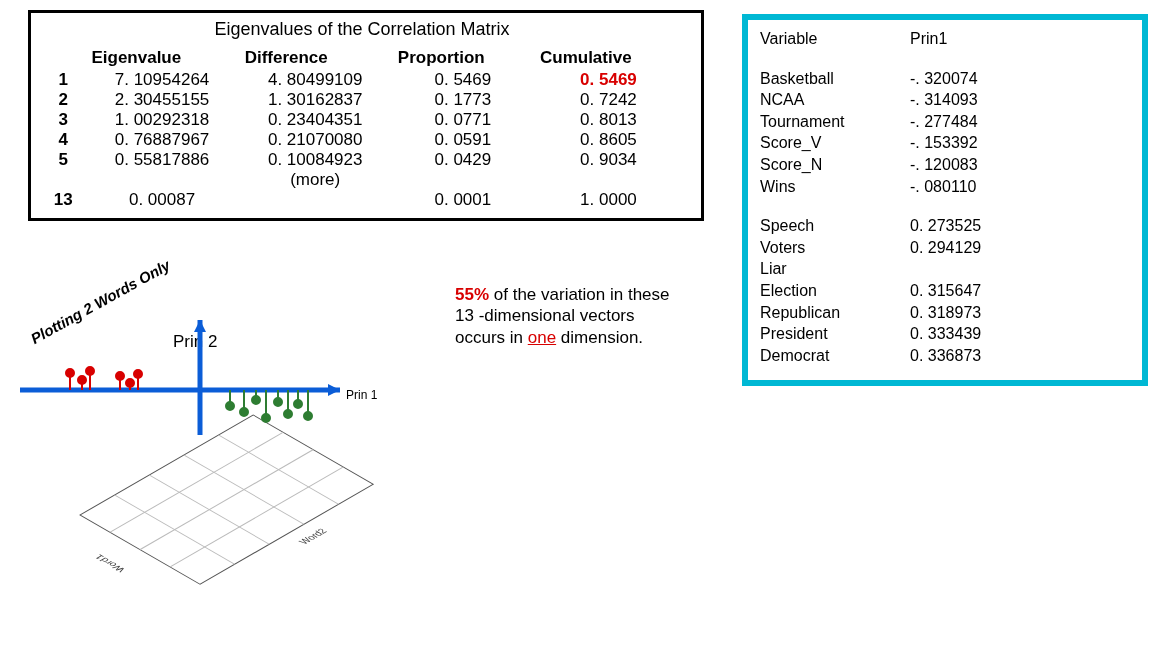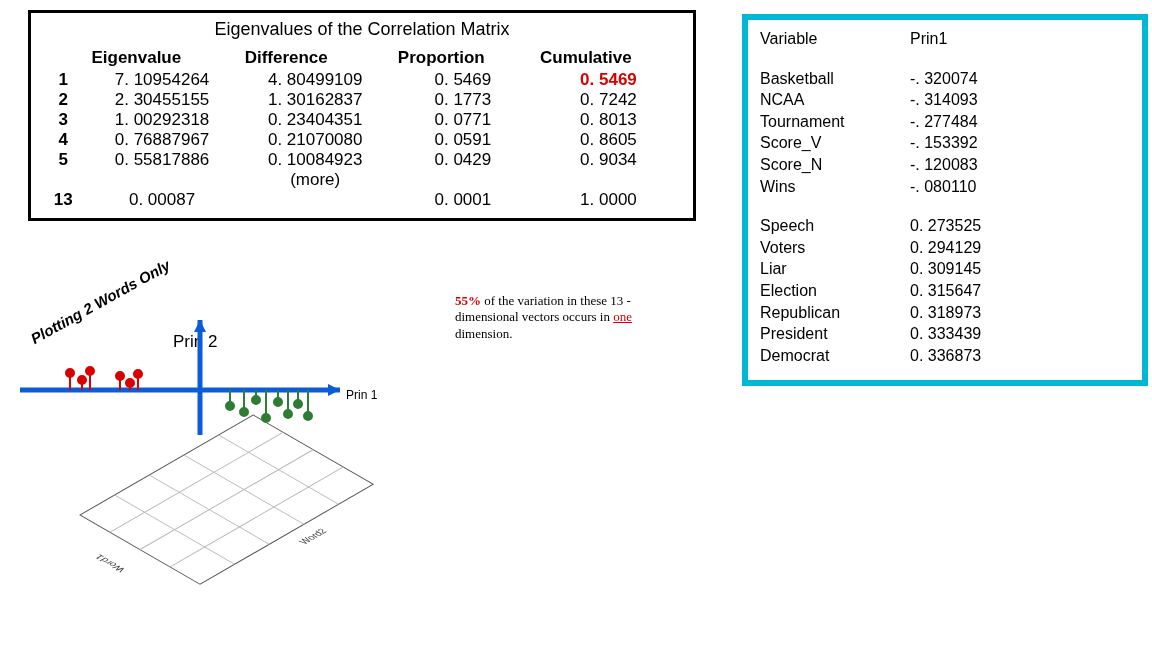--- a/index.html
+++ b/index.html
@@ -1,34 +1,34 @@
 <!DOCTYPE html>
 <html><head>
 <meta charset="utf-8">
 <style>
   html,body{margin:0;padding:0;background:#fff;font-family:Arial,Helvetica,sans-serif;color:#000;}
   .page{position:relative;width:1152px;height:648px;}
 
   
   .eig-box{
     position:absolute;left:28px;top:10px;width:642px;
-    border:3px solid #000;padding:6px 10px 8px 10px;
+    border:3px solid #000;padding:6px 18px 8px 10px;
   }
   .eig-title{text-align:center;font-size:18px;}
   .eig-table{width:100%;border-collapse:collapse;font-size:17px;margin-top:6px;}
   .eig-table th{font-weight:bold;text-align:left;padding:2px 6px;}
   .eig-table td{text-align:center;padding:0 6px;white-space:nowrap;font-family:Arial;}
   .eig-table td.idx{font-weight:bold;}
   .more-row td{padding-top:0;}
   .cum-first{color:#d80000;font-weight:bold;}
 
   
   .caption{
-    position:absolute;left:455px;top:293px;width:230px;
-    font-size:13px;line-height:1.25;font-family:Liberation Serif, serif;
+    position:absolute;left:455px;top:284px;width:230px;
+    font-size:17px;line-height:1.25;
   }
   .caption .pct{color:#d80000;font-weight:bold;}
   .caption .oneword{color:#d80000;text-decoration:underline;}
 
   
   .diag-label{
     position:absolute;left:36px;top:330px;
     transform:rotate(-29deg);transform-origin:left bottom;
     font-style:italic;font-weight:bold;font-size:15px;color:#000;
   }
@@ -232,21 +232,20 @@
         <div class="var-row">
           <span class="nm">Speech</span>
           <span class="val">0. 273525</span>
         </div>
         <div class="var-row">
           <span class="nm">Voters</span>
           <span class="val">0. 294129</span>
         </div>
         <div class="var-row">
           <span class="nm">Liar</span>
-          <span class="val">0. 309145</span>
         </div>
         <div class="var-row">
           <span class="nm">Election</span>
           <span class="val">0. 315647</span>
         </div>
         <div class="var-row">
           <span class="nm">Republican</span>
           <span class="val">0. 318973</span>
         </div>
         <div class="var-row">

